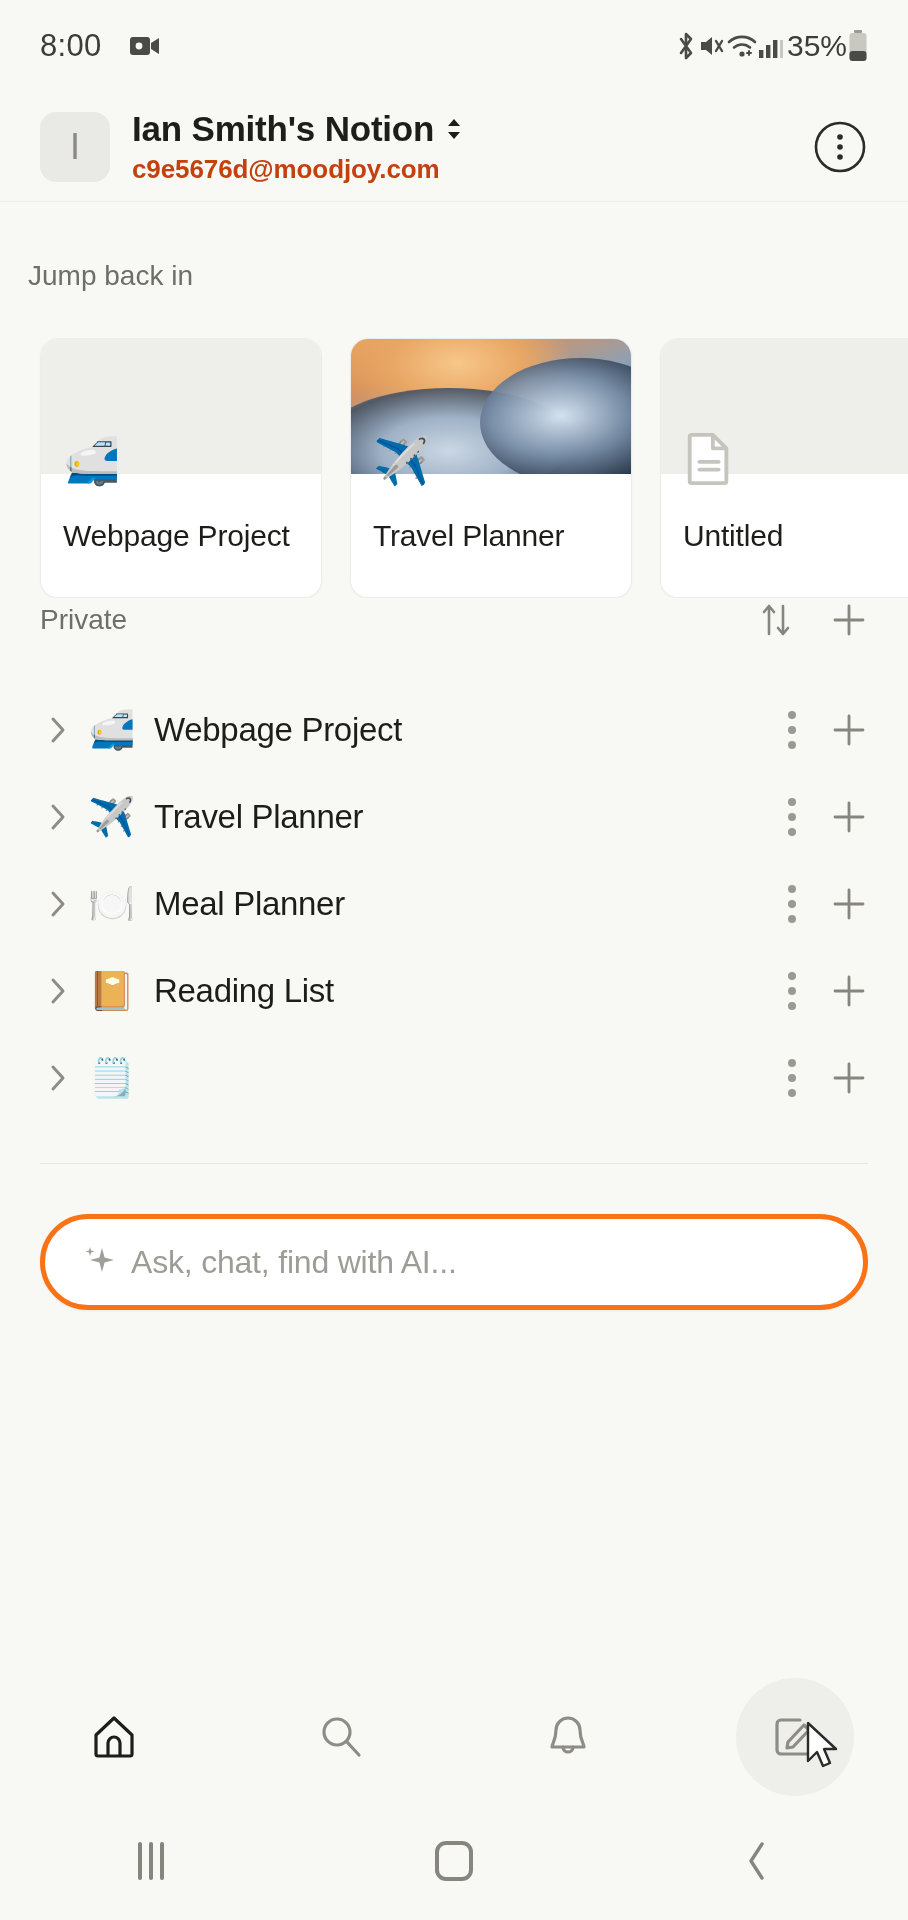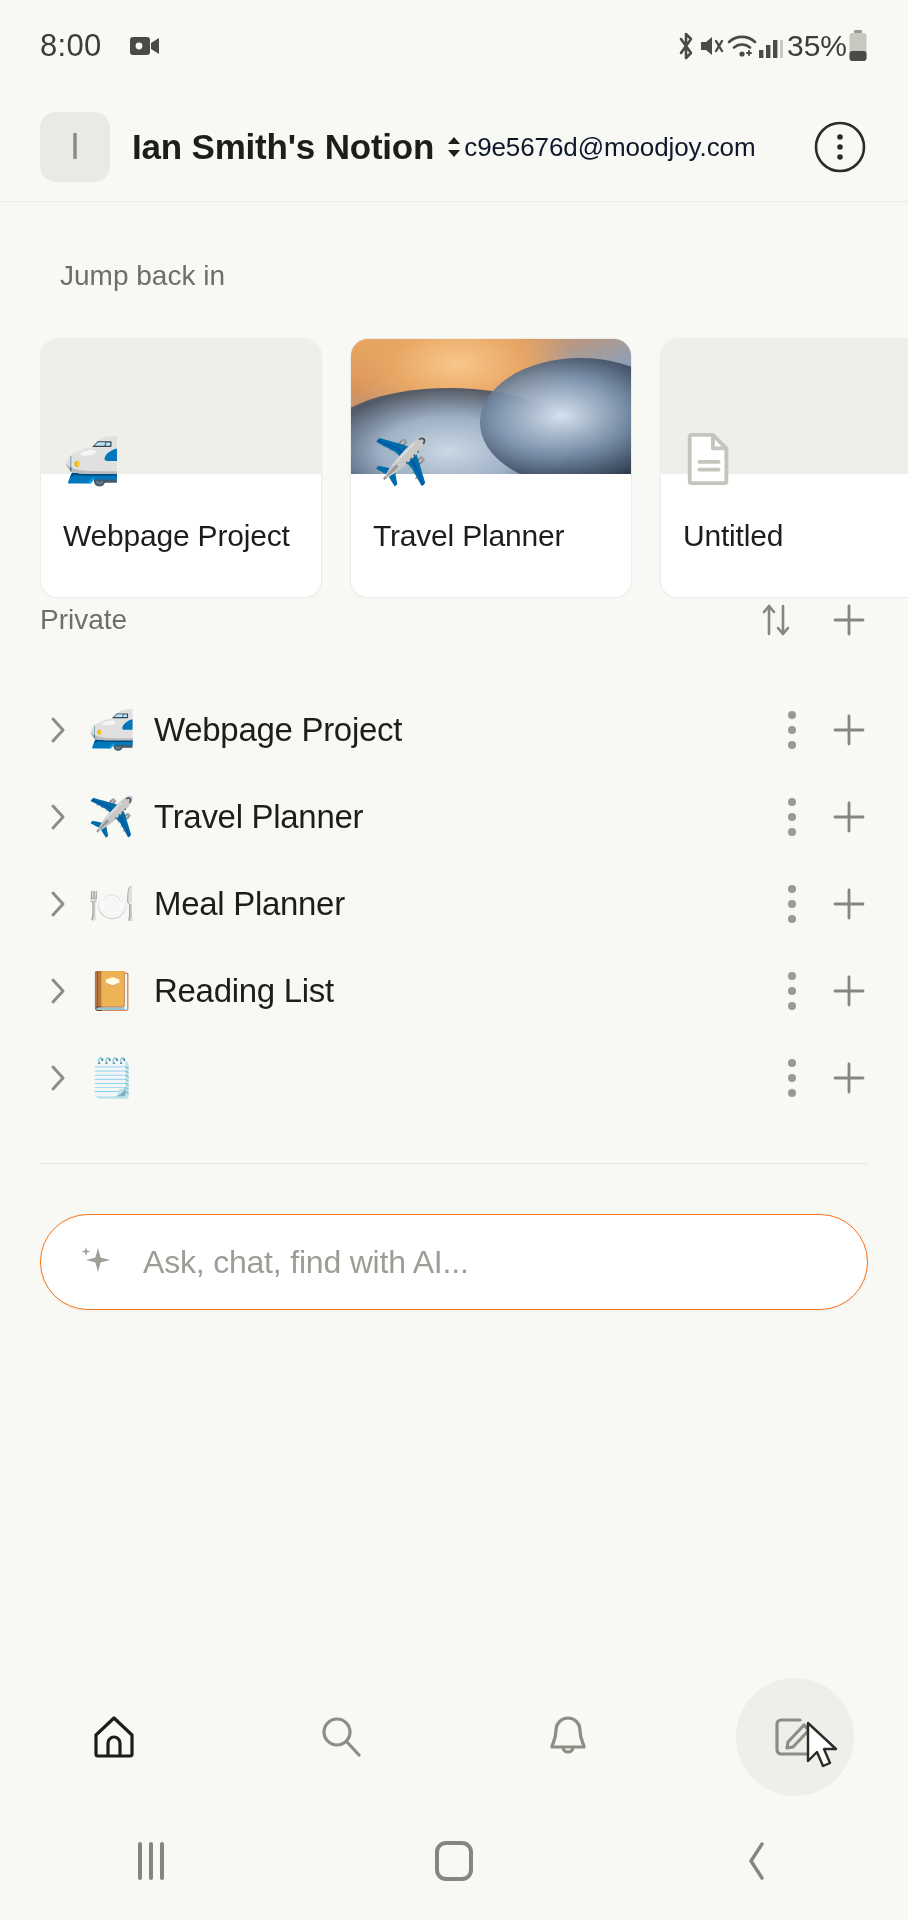--- a/index.html
+++ b/index.html
@@ -25,29 +25,29 @@
   
   .ws-header {
     height: 110px; display: flex; align-items: center; padding: 0 40px;
     border-bottom: 1px solid #ececea;
   }
   .avatar {
     width: 70px; height: 70px; border-radius: 16px; background: #e9e9e5;
     display: flex; align-items: center; justify-content: center;
     color: #8b8b84; font-size: 36px; font-weight: 500; flex: none;
   }
-  .ws-text { margin-left: 22px; display: flex; flex-direction: row; justify-content: center; }
+  .ws-text { margin-left: 22px; display: flex; flex-direction: column; justify-content: center; }
   .ws-title-row { display: flex; align-items: center; gap: 10px; }
   .ws-title { font-size: 35px; font-weight: 700; color: #1d1d1b; letter-spacing: -.2px; }
-  .ws-email { font-size: 26px; color: #0f172a; margin-top: 5px; letter-spacing: -.1px; }
+  .ws-email { font-size: 26px; color: #c2410c; margin-top: 5px; letter-spacing: -.1px; font-weight: bold; }
   .ws-more { margin-left: auto; }
 
   
   .section-label {
-    font-size: 28px; color: #6f6f68; padding: 0 60px;
+    font-size: 28px; color: #6f6f68; padding: 0 28px;
   }
   .jump-label { margin-top: 58px; }
 
   
   .cards {
     display: flex; gap: 28px; padding-left: 40px; margin-top: 46px;
     height: 260px; overflow: hidden;
   }
   .card {
     width: 282px; flex: none; border-radius: 18px; background: #fff;
@@ -105,22 +105,22 @@
   .dots-v { width: 8px; display: flex; flex-direction: column; align-items: center; gap: 7px; }
   .dots-v i { width: 8px; height: 8px; border-radius: 50%; background: #9a9a92; display: block; }
 
   .list-divider {
     height: 1px; background: #e7e7e3; margin: 42px 40px 0 40px;
   }
 
   
   .ai-bar {
     margin: 50px 40px 0 40px; height: 96px; background: #fff; border-radius: 48px;
-    display: flex; align-items: center; padding: 0 34px; gap: 28px;
-    box-shadow: 0 1px 3px rgba(0,0,0,.05); border: 1px solid #f97316;
+    display: flex; align-items: center; padding: 0 34px; gap: 12px;
+    box-shadow: 0 1px 3px rgba(0,0,0,.05); border: 5px solid #f97316;
   }
   .ai-placeholder { font-size: 32px; color: #9d9d95; letter-spacing: -.2px; }
 
   
   .bottom-nav {
     position: absolute; left: 0; right: 0; bottom: 118px; height: 130px;
     display: flex; align-items: center;
   }
   .nav-item {
     flex: 1; display: flex; align-items: center; justify-content: center; position: relative;

